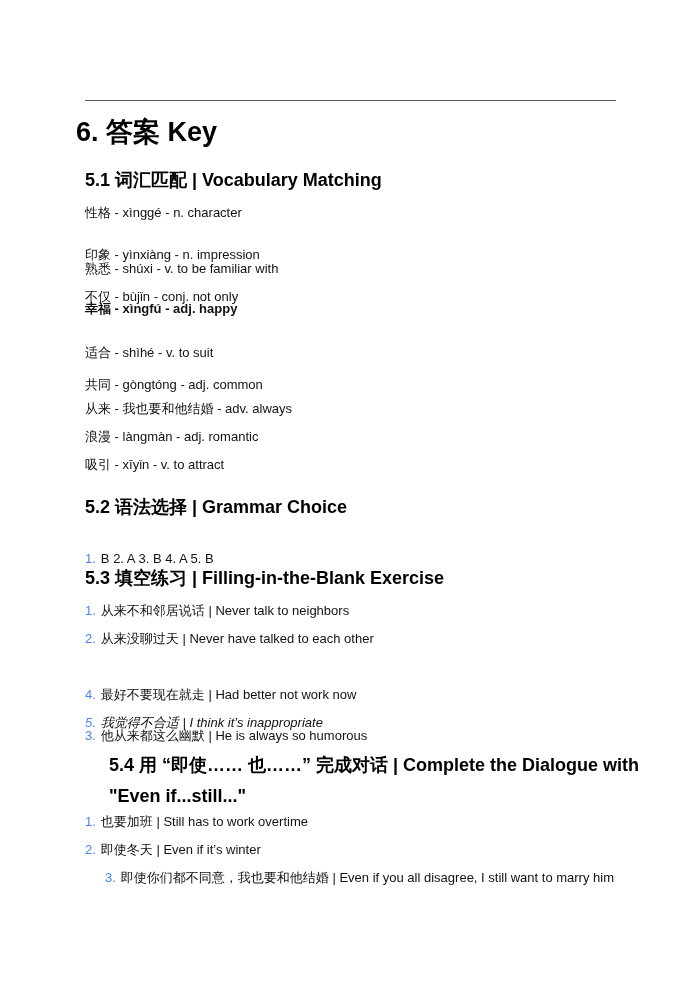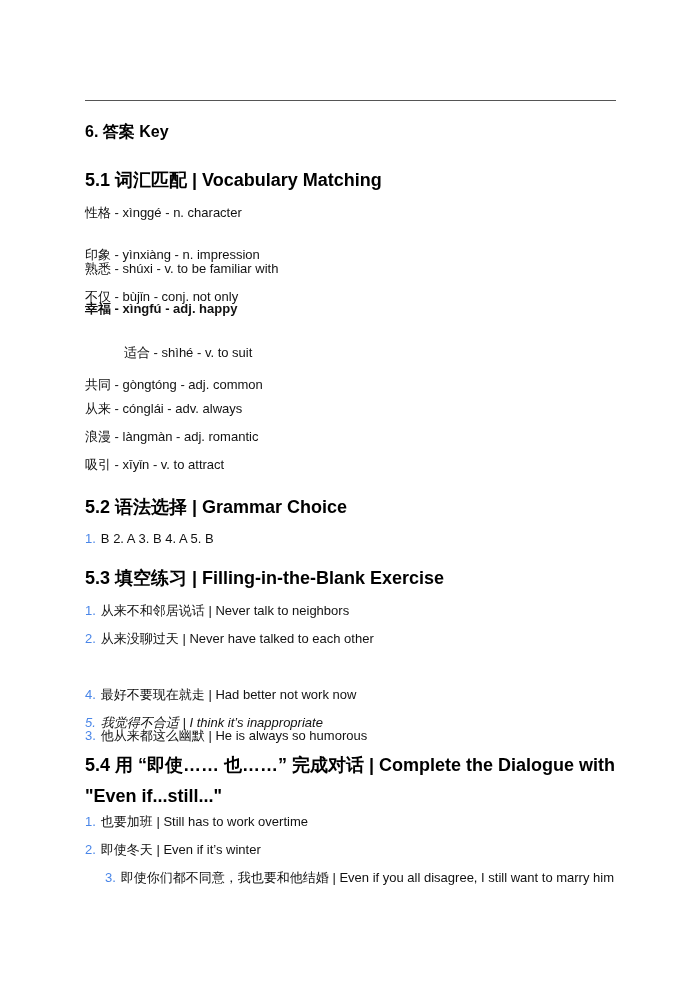--- a/index.html
+++ b/index.html
@@ -18,39 +18,40 @@
     .rule {
       position: absolute;
       left: 85px;
       top: 100px;
       width: 531px;
       height: 0;
       border-top: 1.3px solid #555555;
     }
     .h1 {
       position: absolute;
-      left: 85px;
+      left: 76px;
       top: 119px;
-      font-size: 16px;
+      font-size: 27px;
       font-weight: bold;
       line-height: 26px;
       white-space: nowrap;
     }
     .h2 {
       position: absolute;
       left: 85px;
       font-size: 18px;
       font-weight: bold;
       line-height: 24px;
       white-space: nowrap;
     }
     .h2.wrap {
       white-space: normal;
       width: 531px;
       line-height: 31px;
+      margin-left: 24px;
     }
     .line {
       position: absolute;
       left: 85px;
       font-size: 13px;
       line-height: 18px;
       white-space: nowrap;
       color: #111111;
     }
     .num {
@@ -64,28 +65,28 @@
 <div class="rule"></div>
 
 <div class="h1">6. 答案 Key</div>
 
 <div class="h2" style="top:168px;">5.1 词汇匹配 | Vocabulary Matching</div>
 <div class="line" style="top:204px;">性格 - xìnggé - n. character</div>
 <div class="line" style="top:246px;">印象 - yìnxiàng - n. impression</div>
 <div class="line" style="top:260px;">熟悉 - shúxi - v. to be familiar with</div>
 <div class="line" style="top:288px;">不仅 - bùjǐn - conj. not only</div>
 <div class="line" style="top:300px;font-weight:bold;">幸福 - xìngfú - adj. happy</div>
-<div class="line" style="top:344px;margin-left:39px;">适合 - shìhé - v. to suit</div>
+<div class="line" style="top:344px;">适合 - shìhé - v. to suit</div>
 <div class="line" style="top:376px;">共同 - gòngtóng - adj. common</div>
-<div class="line" style="top:400px;">从来 - cónglái - adv. always</div>
+<div class="line" style="top:400px;">从来 - 我也要和他结婚 - adv. always</div>
 <div class="line" style="top:428px;">浪漫 - làngmàn - adj. romantic</div>
 <div class="line" style="top:456px;">吸引 - xīyǐn - v. to attract</div>
 
 <div class="h2" style="top:495px;">5.2 语法选择 | Grammar Choice</div>
-<div class="line" style="top:530px;">
+<div class="line" style="top:550px;">
   <span class="num">1.</span><span>B 2. A 3. B 4. A 5. B</span>
 </div>
 
 <div class="h2" style="top:566px;">5.3 填空练习 | Filling-in-the-Blank Exercise</div>
 <div class="line" style="top:602px;">
   <span class="num">1.</span><span>从来不和邻居说话 | Never talk to neighbors</span>
 </div>
 <div class="line" style="top:630px;">
   <span class="num">2.</span><span>从来没聊过天 | Never have talked to each other</span>
 </div>

